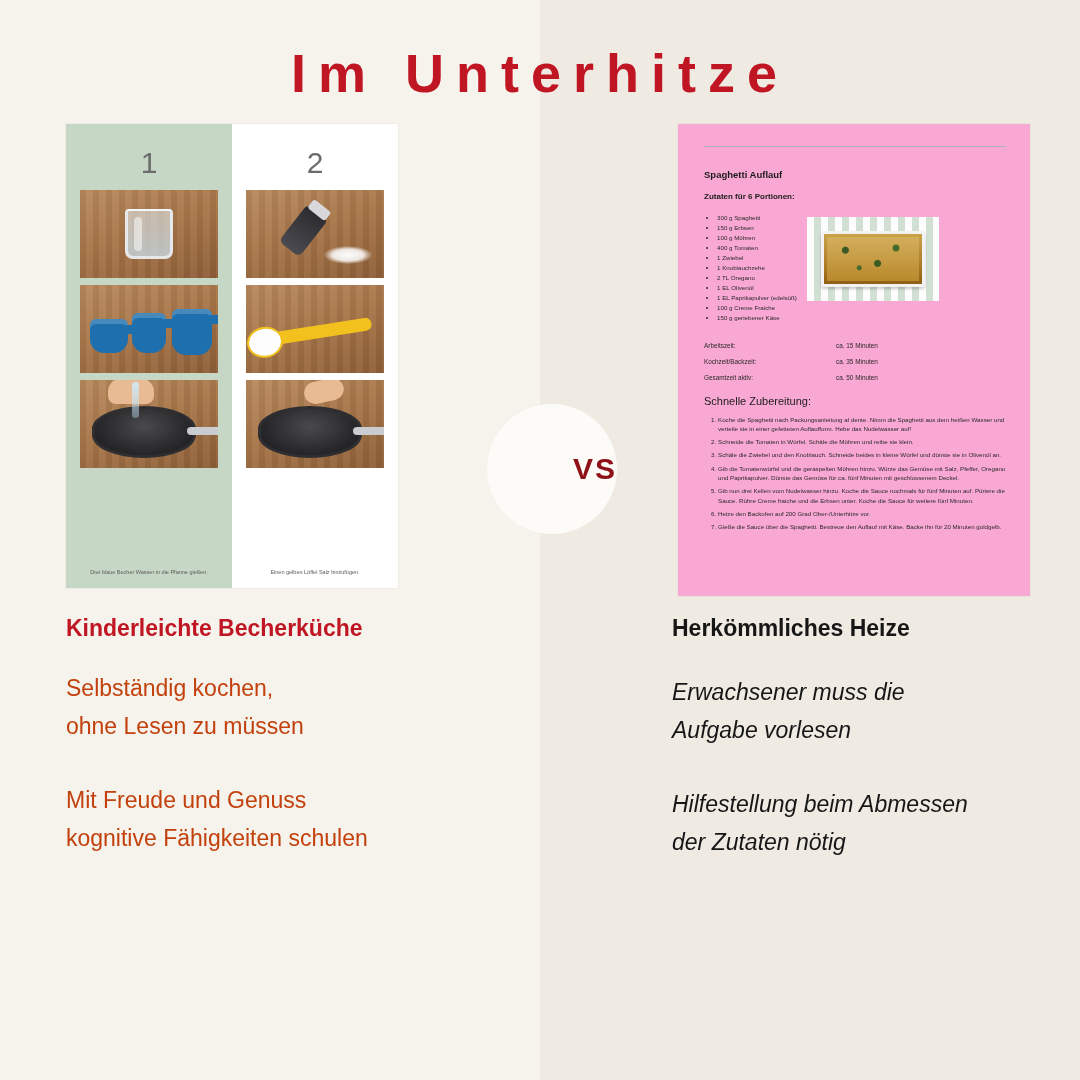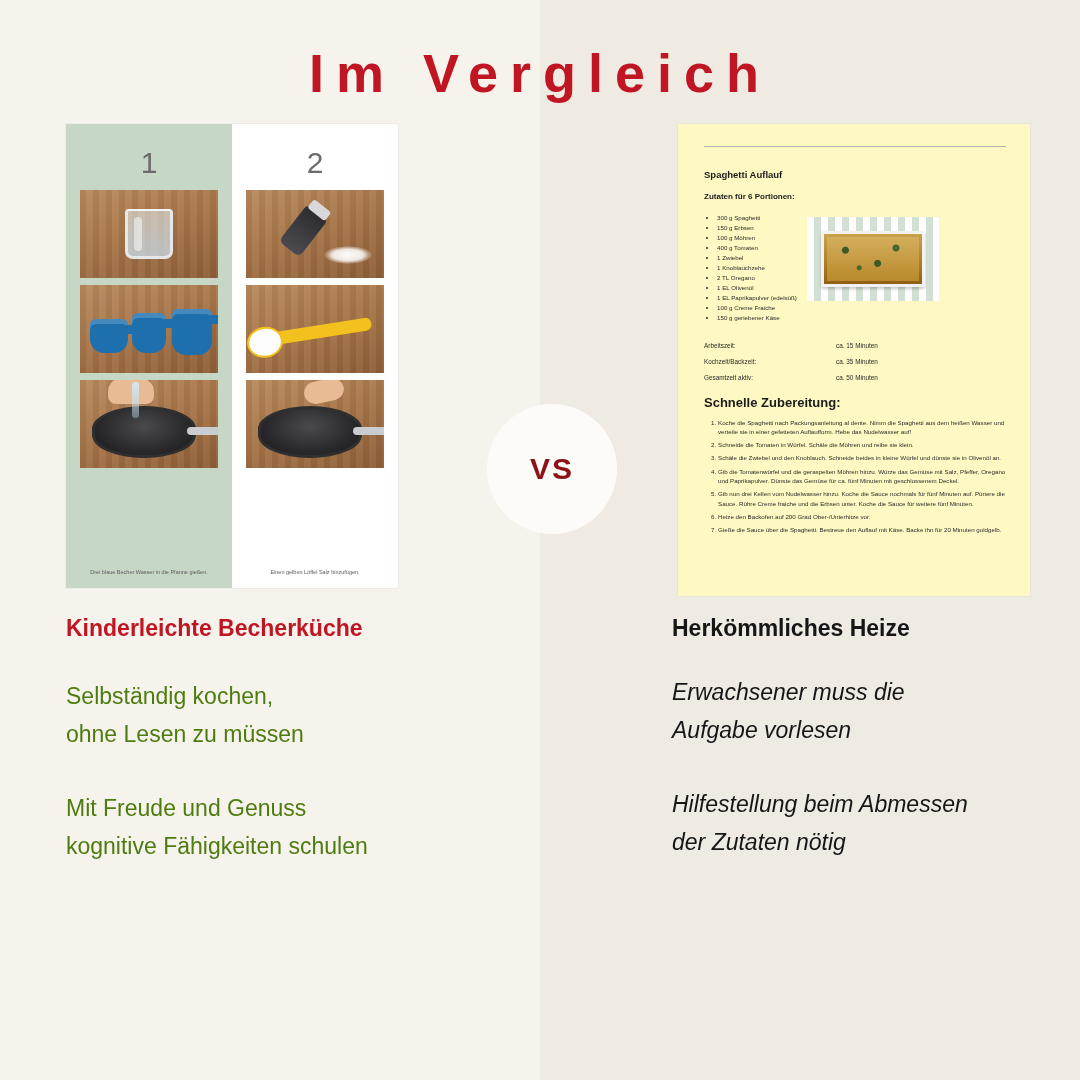--- a/index.html
+++ b/index.html
@@ -36,21 +36,21 @@
   }
 
   
   .vs-badge {
     position: absolute;
     left: 487px; top: 404px;
     width: 130px; height: 130px;
     border-radius: 50%;
     background: #fdfbf8;
     z-index: 10;
-    display: flex; align-items: center; justify-content: center;
+    display: flex; align-items: center; justify-content: flex-end;
   }
   .vs-badge span {
     font-size: 30px;
     font-weight: bold;
     letter-spacing: 2px;
     color: #8e1118;
   }
 
   
   .left-card {
@@ -193,21 +193,21 @@
     border-radius: 12px;
   }
   .hand-l { left: 28px; top: -2px; width: 46px; height: 26px; border-radius: 14px 14px 8px 8px; }
   .hand-r { left: 58px; top: 0px; width: 40px; height: 22px; transform: rotate(-12deg); }
 
   
   .right-card {
     position: absolute;
     left: 678px; top: 124px;
     width: 352px; height: 472px;
-    background: #fef9c3;
+    background: #f9a8d4;
     box-shadow: 0 0 1px rgba(0,0,0,.18);
     padding: 22px 24px 18px 26px;
   }
   .rc-rule {
     width: 100%; height: 1px; background: #b3b3b3; margin-bottom: 22px;
   }
   .rc-title {
     font-size: 9.5px; font-weight: bold; color: #1b1b1b; margin-bottom: 12px;
   }
   .rc-sub {
@@ -241,54 +241,54 @@
       radial-gradient(circle at 55% 60%, #3c5a24 0 3px, transparent 4px),
       radial-gradient(circle at 75% 25%, #49692c 0 3px, transparent 4px),
       radial-gradient(circle at 35% 70%, #49692c 0 2px, transparent 3px),
       linear-gradient(180deg,#d4ae5d,#b9892c);
   }
   .rc-times { margin-top: 18px; }
   .rc-time-row {
     display: flex; font-size: 6.4px; color: #2a2a2a; margin-bottom: 9px;
   }
   .rc-time-row .lbl { width: 132px; }
-  .rc-prep-title { font-size: 13px; font-weight: bold; color: #1b1b1b; margin: 14px 0 8px; }
+  .rc-prep-title { font-size: 11px; font-weight: normal; color: #1b1b1b; margin: 14px 0 8px; }
   .rc-steps { margin: 0; padding-left: 14px; }
   .rc-steps li { font-size: 6.2px; color: #2a2a2a; line-height: 1.5; margin-bottom: 4px; }
 
   
   .col {
     position: absolute;
     top: 614px;
     width: 430px;
   }
   .col-left { left: 66px; }
   .col-right { left: 672px; width: 400px; }
   .col-head {
     font-size: 23px; font-weight: bold; line-height: 1.25;
-    margin-bottom: 34px;
+    margin-bottom: 26px;
   }
   .col-left .col-head { color: #c01522; }
   .col-right .col-head { color: #161616; }
   .col-item {
     font-size: 23px; line-height: 1.66; margin-bottom: 36px;
   }
-  .col-left .col-item { color: #4d7c0f; }
+  .col-left .col-item { color: #c2410c; }
   .col-right .col-item { color: #161616; font-style: italic; }
   .col-right .col-head { margin-bottom: 30px; }
 </style>
 </head>
 <body>
 
 <div class="page">
 
   <div class="half-left"></div>
   <div class="half-right"></div>
 
-  <div class="title">Im Vergleich</div>
+  <div class="title">Im Unterhitze</div>
 
   <div class="left-card">
 
     <div class="bk-page green">
       <div class="bk-num">1</div>
       <div class="bk-photos">
         <div class="bk-photo wood">
           <div class="glass"></div>
         </div>
         <div class="bk-photo wood">

